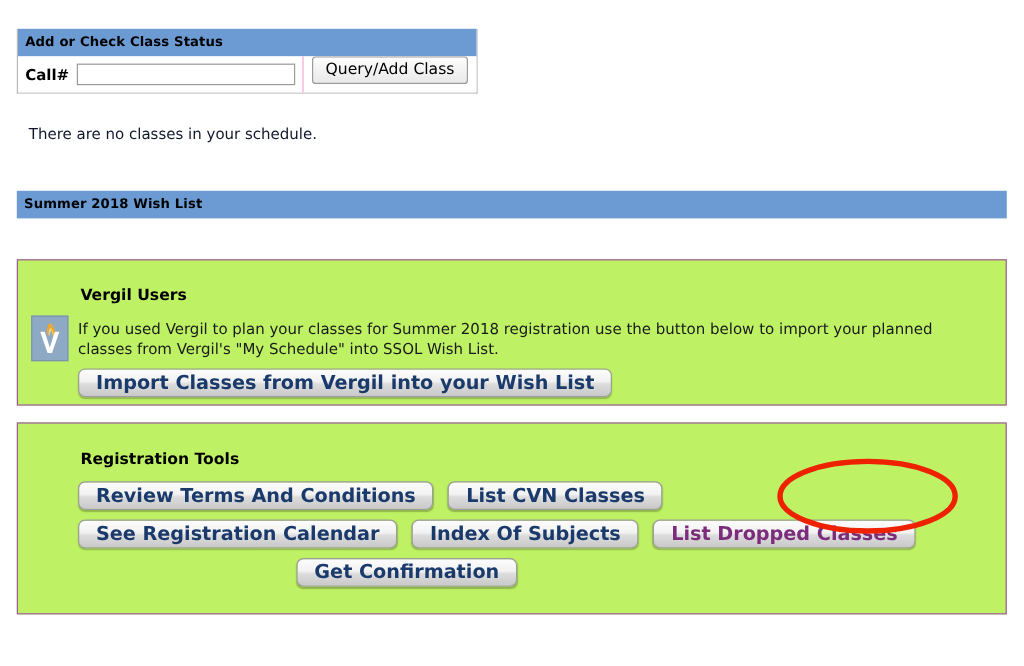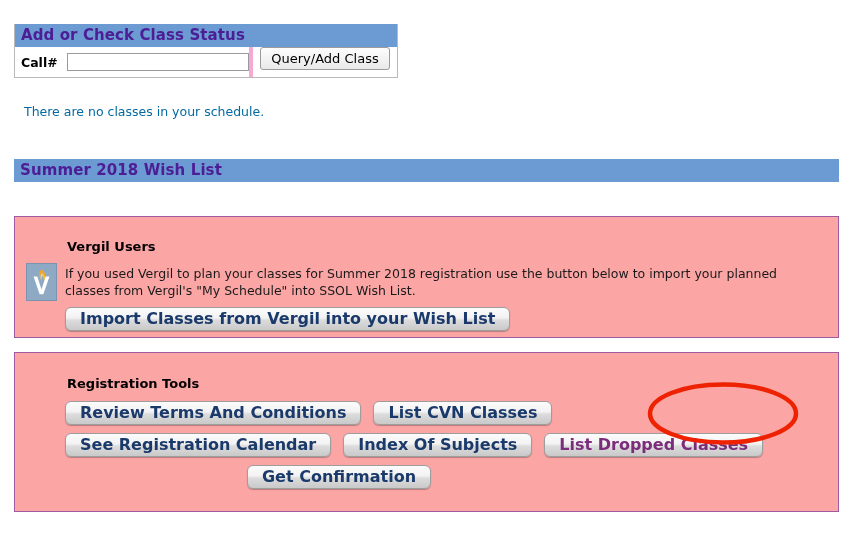--- a/index.html
+++ b/index.html
@@ -14,32 +14,32 @@
     font-family: "DejaVu Sans", "Liberation Sans", sans-serif;
     font-size: 12.5px;
     color: #000000;
     overflow: hidden;
     position: relative;
   }
 
   
   .bar {
     background: #6b9bd2;
-    color: #4c1d95;
-    font-weight: bold;
-    font-size: 15px;
+    color: #000000;
+    font-weight: bold;
+    font-size: 11px;
     padding: 4px 0 5px 6px;
     line-height: 14px;
     letter-spacing: 0.1px;
   }
 
   .section-text {
     padding: 8px 0 0 10px;
     font-size: 12.5px;
-    color: #0369a1;
+    color: #0f172a;
   }
 
   
   #addcheck-panel {
     position: absolute;
     left: 14px;
     top: 24px;
     width: 384px;
     border: 1px solid #b9b9b9;
     border-top: none;
@@ -53,24 +53,23 @@
     display: flex;
     align-items: center;
     height: 30px;
     background: #ffffff;
   }
   .callcell {
     display: flex;
     align-items: center;
     flex: 1 1 auto;
     padding-left: 6px;
-    border-right: 4px solid #f9a8d4;
+    border-right: 1px solid #f9a8d4;
     height: 100%;
     box-sizing: border-box;
-    justify-content: space-between;
   }
   .call-label {
     font-weight: bold;
     font-size: 12.5px;
     margin-right: 6px;
   }
   #call-input {
     width: 182px;
     height: 18px;
     border: 1px solid #9a9a9a;
@@ -107,21 +106,21 @@
     width: 825px;
   }
   #classes-section { top: 96px; }
   #wishlist-section { top: 159px; }
 
   
   .pink-panel {
     position: absolute;
     left: 14px;
     width: 825px;
-    background: #fca5a5;
+    background: #bef264;
     border: 1px solid #a05ba0;
     box-sizing: border-box;
   }
   #vergil-panel {
     top: 216px;
     height: 122px;
   }
   #tools-panel {
     top: 352px;
     height: 160px;

